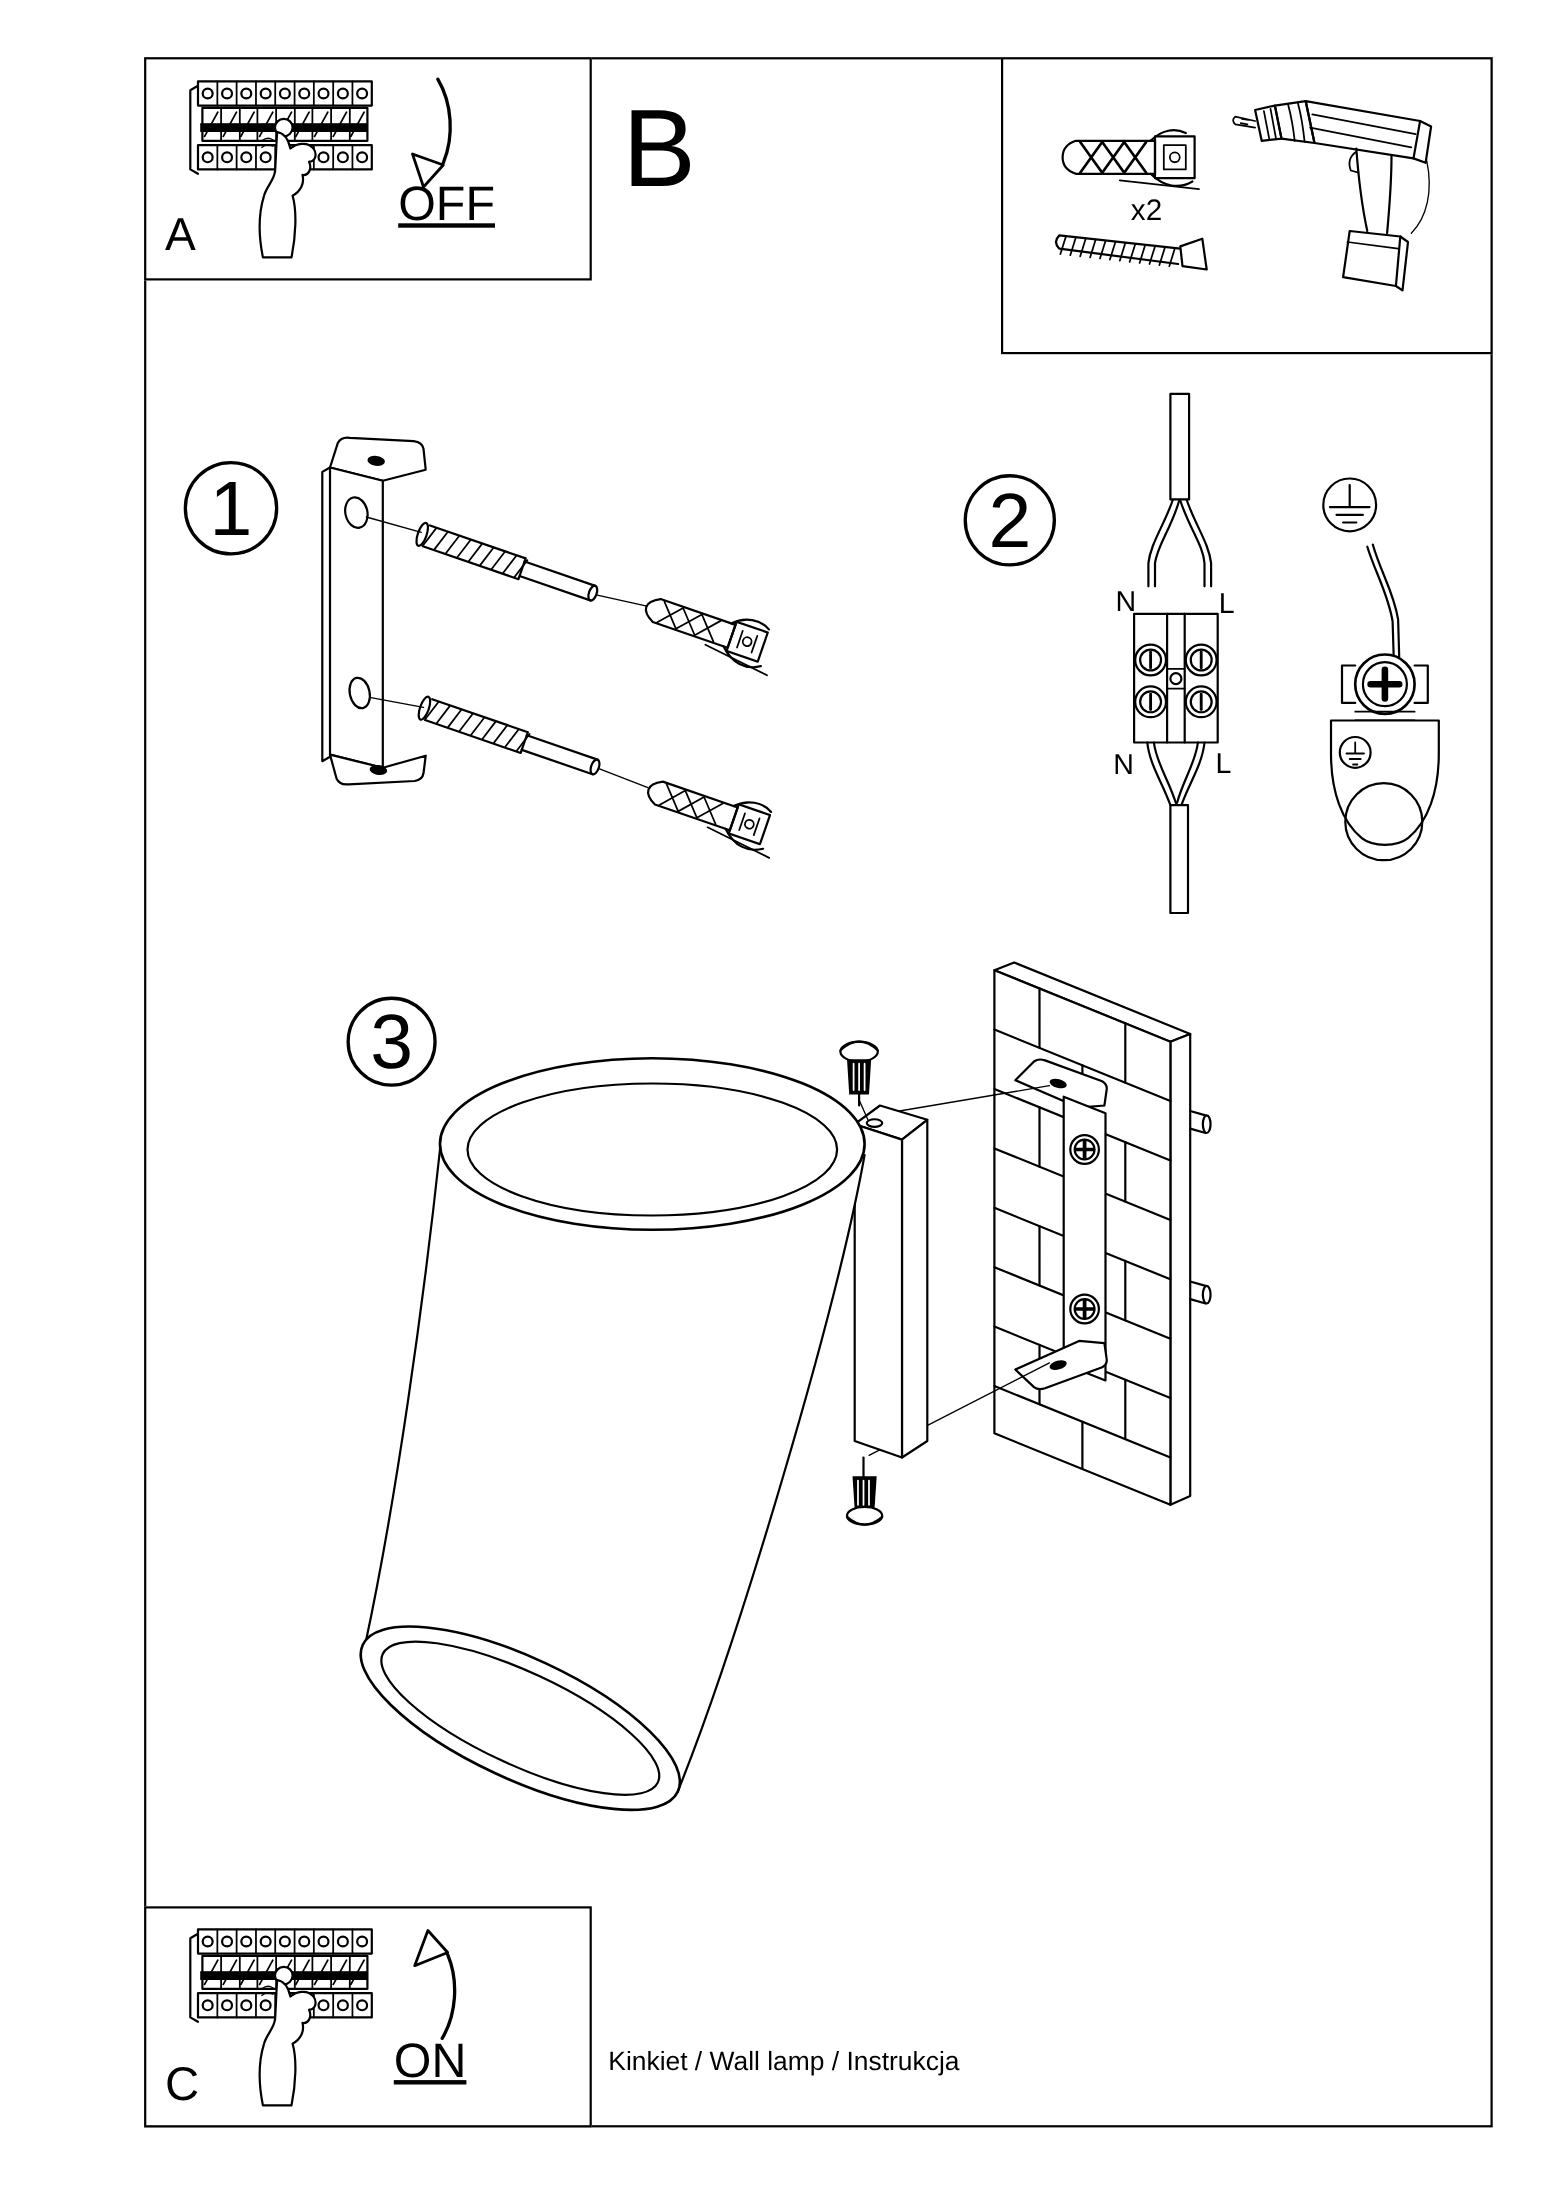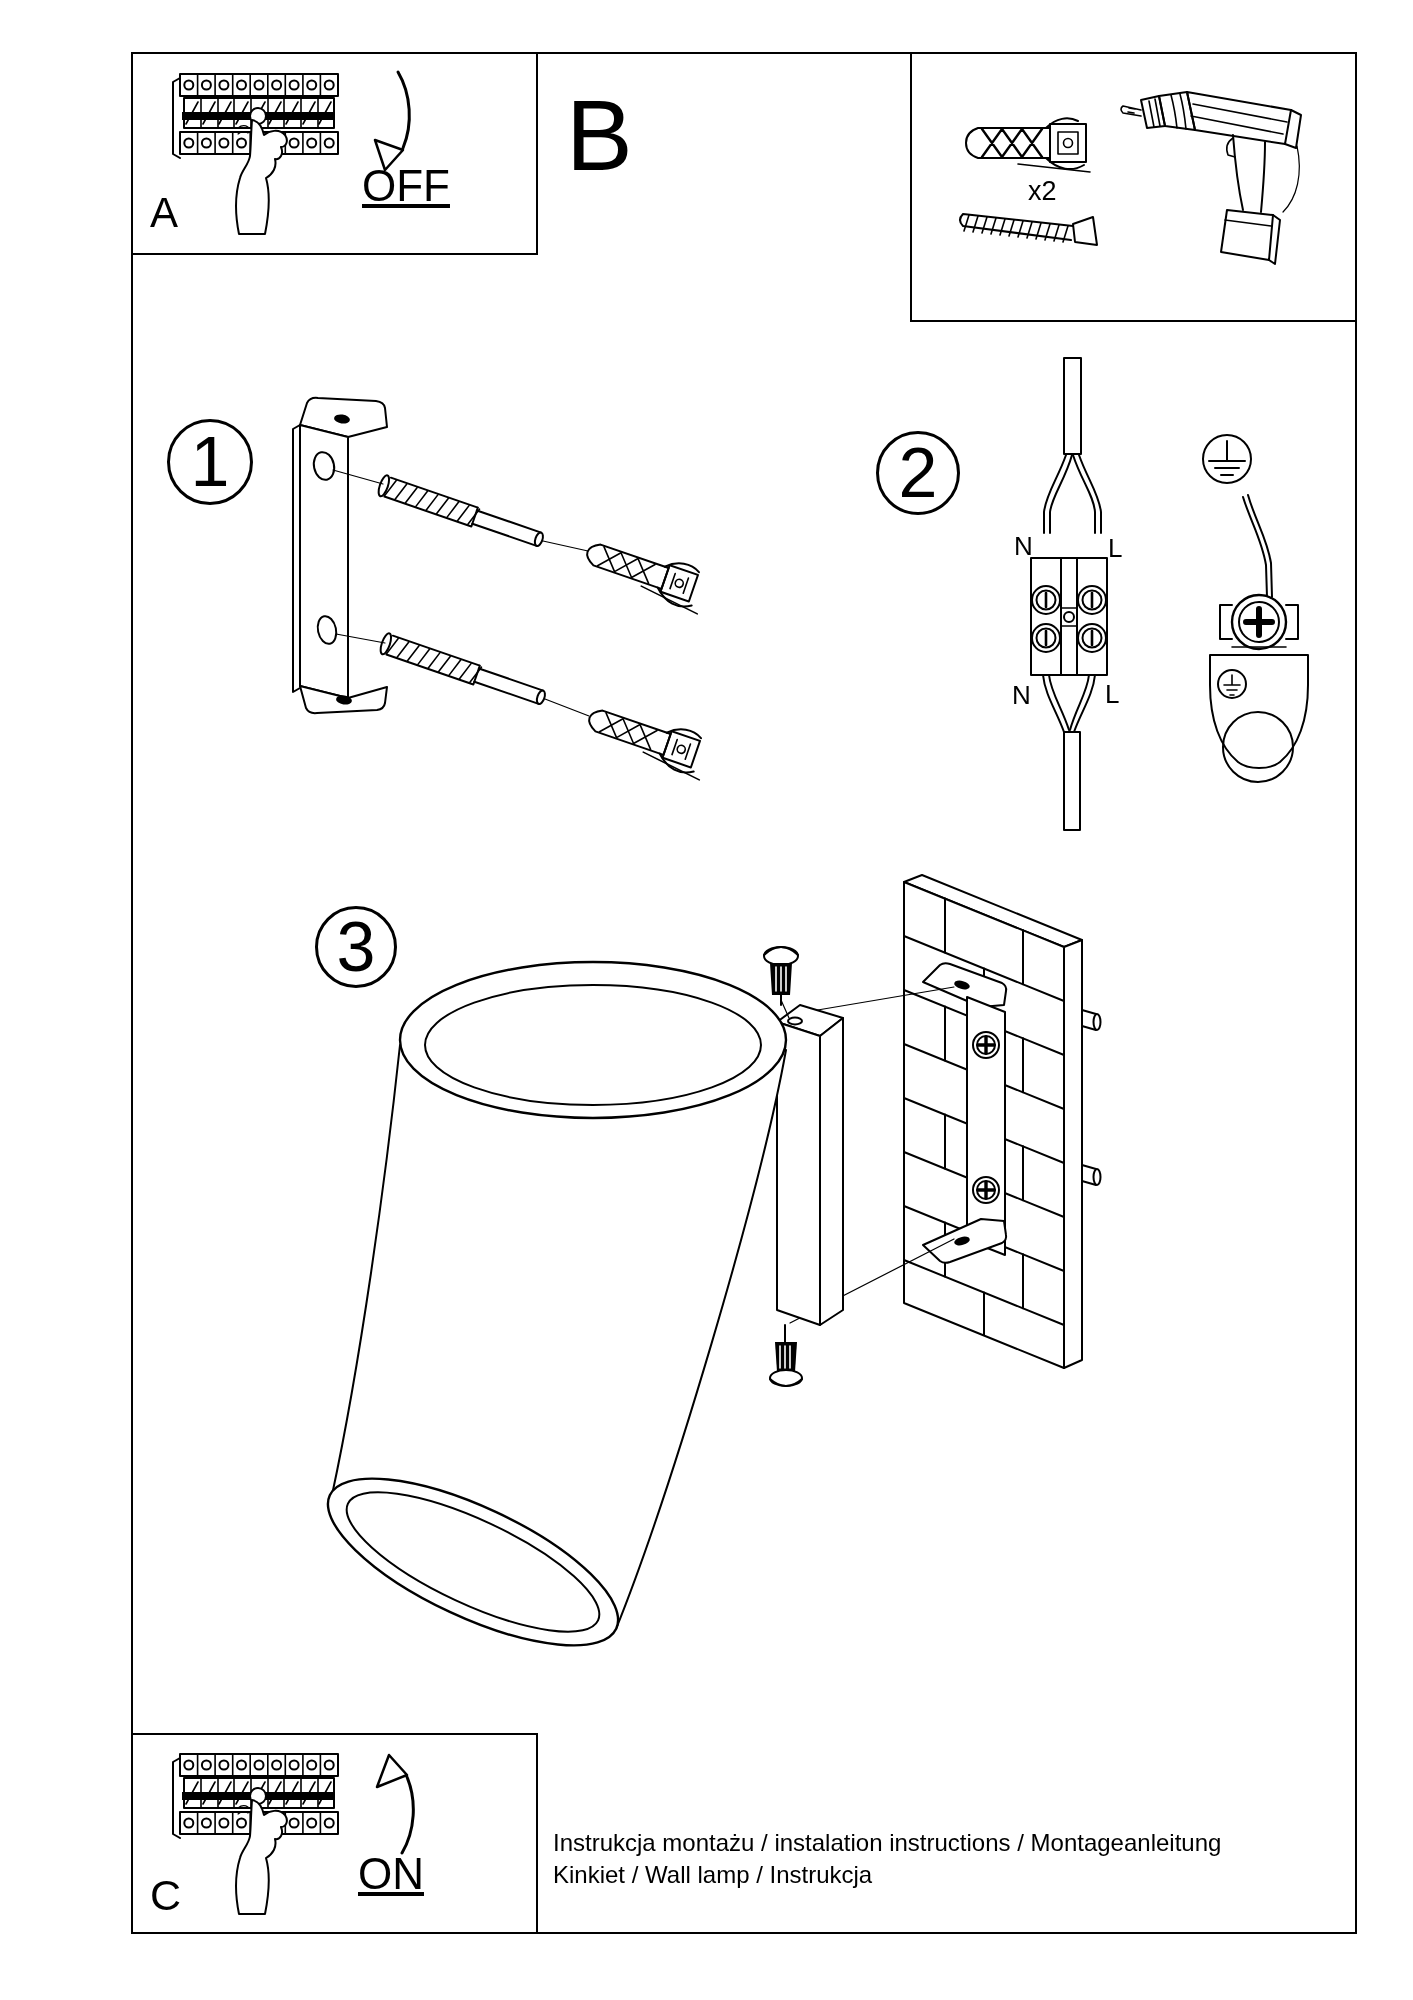--- a/index.html
+++ b/index.html
@@ -305,16 +305,15 @@
   </svg>
 
   <svg style="left:358px;top:1747px;" width="56" height="112" viewBox="0 0 56 112">
     <path class="thick" d="M44,106 C57,84 59,54 49,30"></path>
     <polygon class="w" points="49,28 19,40 31,8" style="stroke-width:2.5"></polygon>
   </svg>
 
   <div class="lbl" style="left:150px;top:1874px;font-size:43px;">C</div>
   <div class="lbl" style="left:358px;top:1852px;font-size:44px;text-decoration:underline;">ON</div>
 
-  <div class="lbl" style="left:553px;top:1831px;font-size:24px;">Instrukcja montażu / instalation instructions / Montageanleitung</div>
   <div class="lbl" style="left:553px;top:1863px;font-size:24px;">Kinkiet / Wall lamp / Instrukcja</div>
 
 </div>
 
 </body></html>

